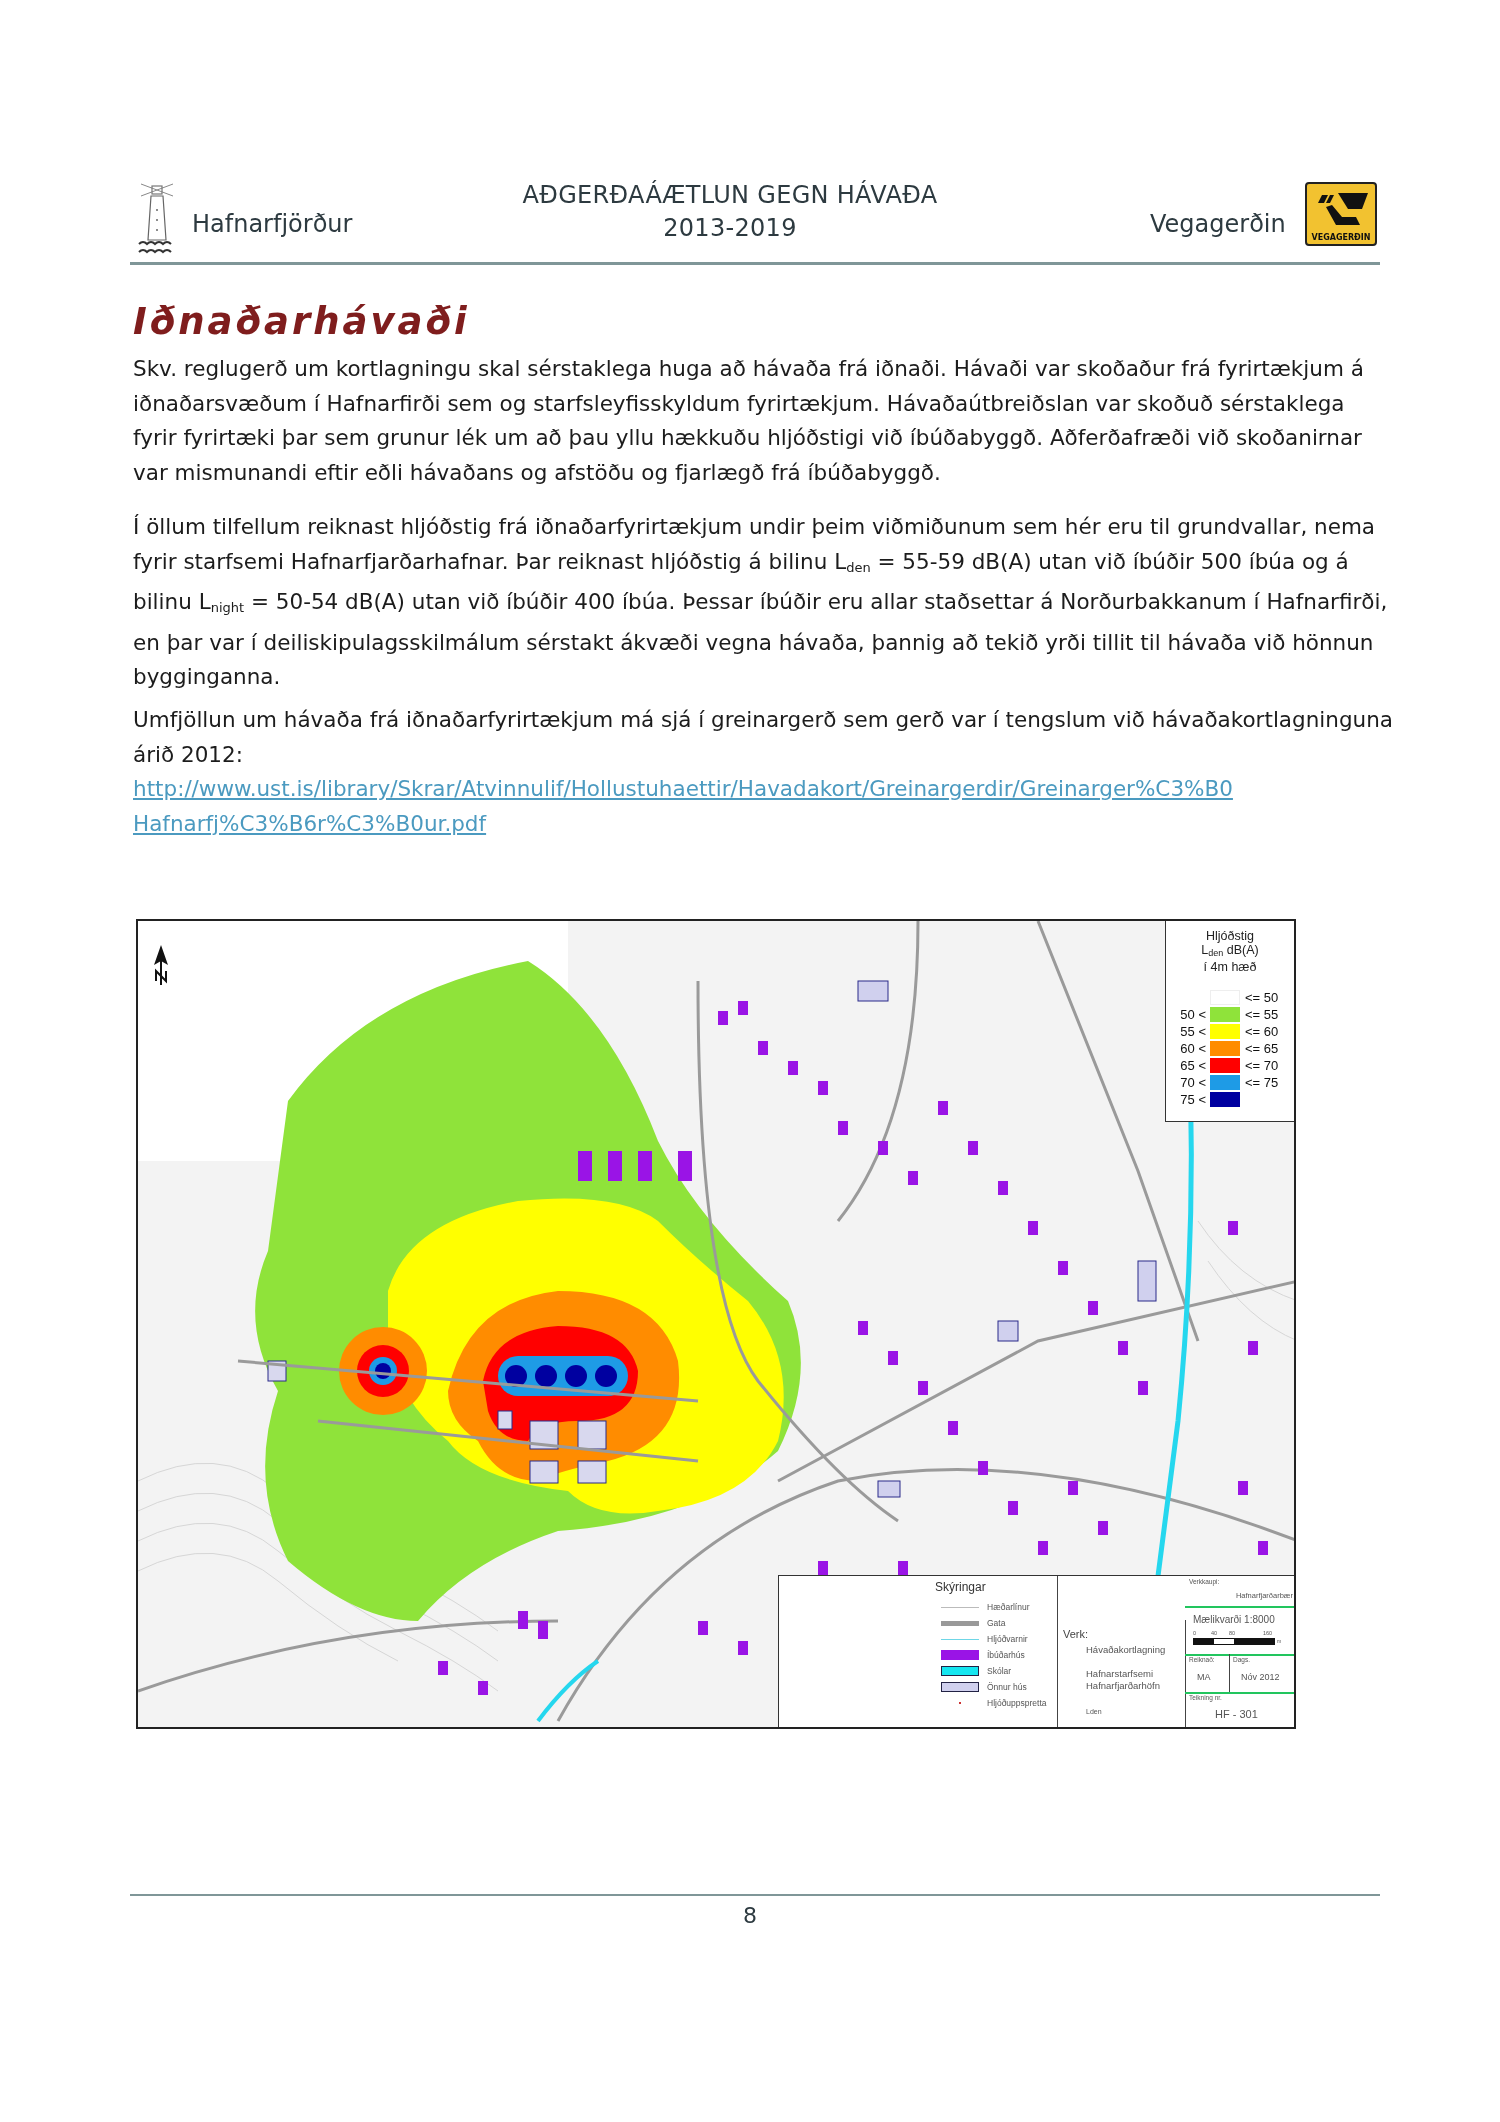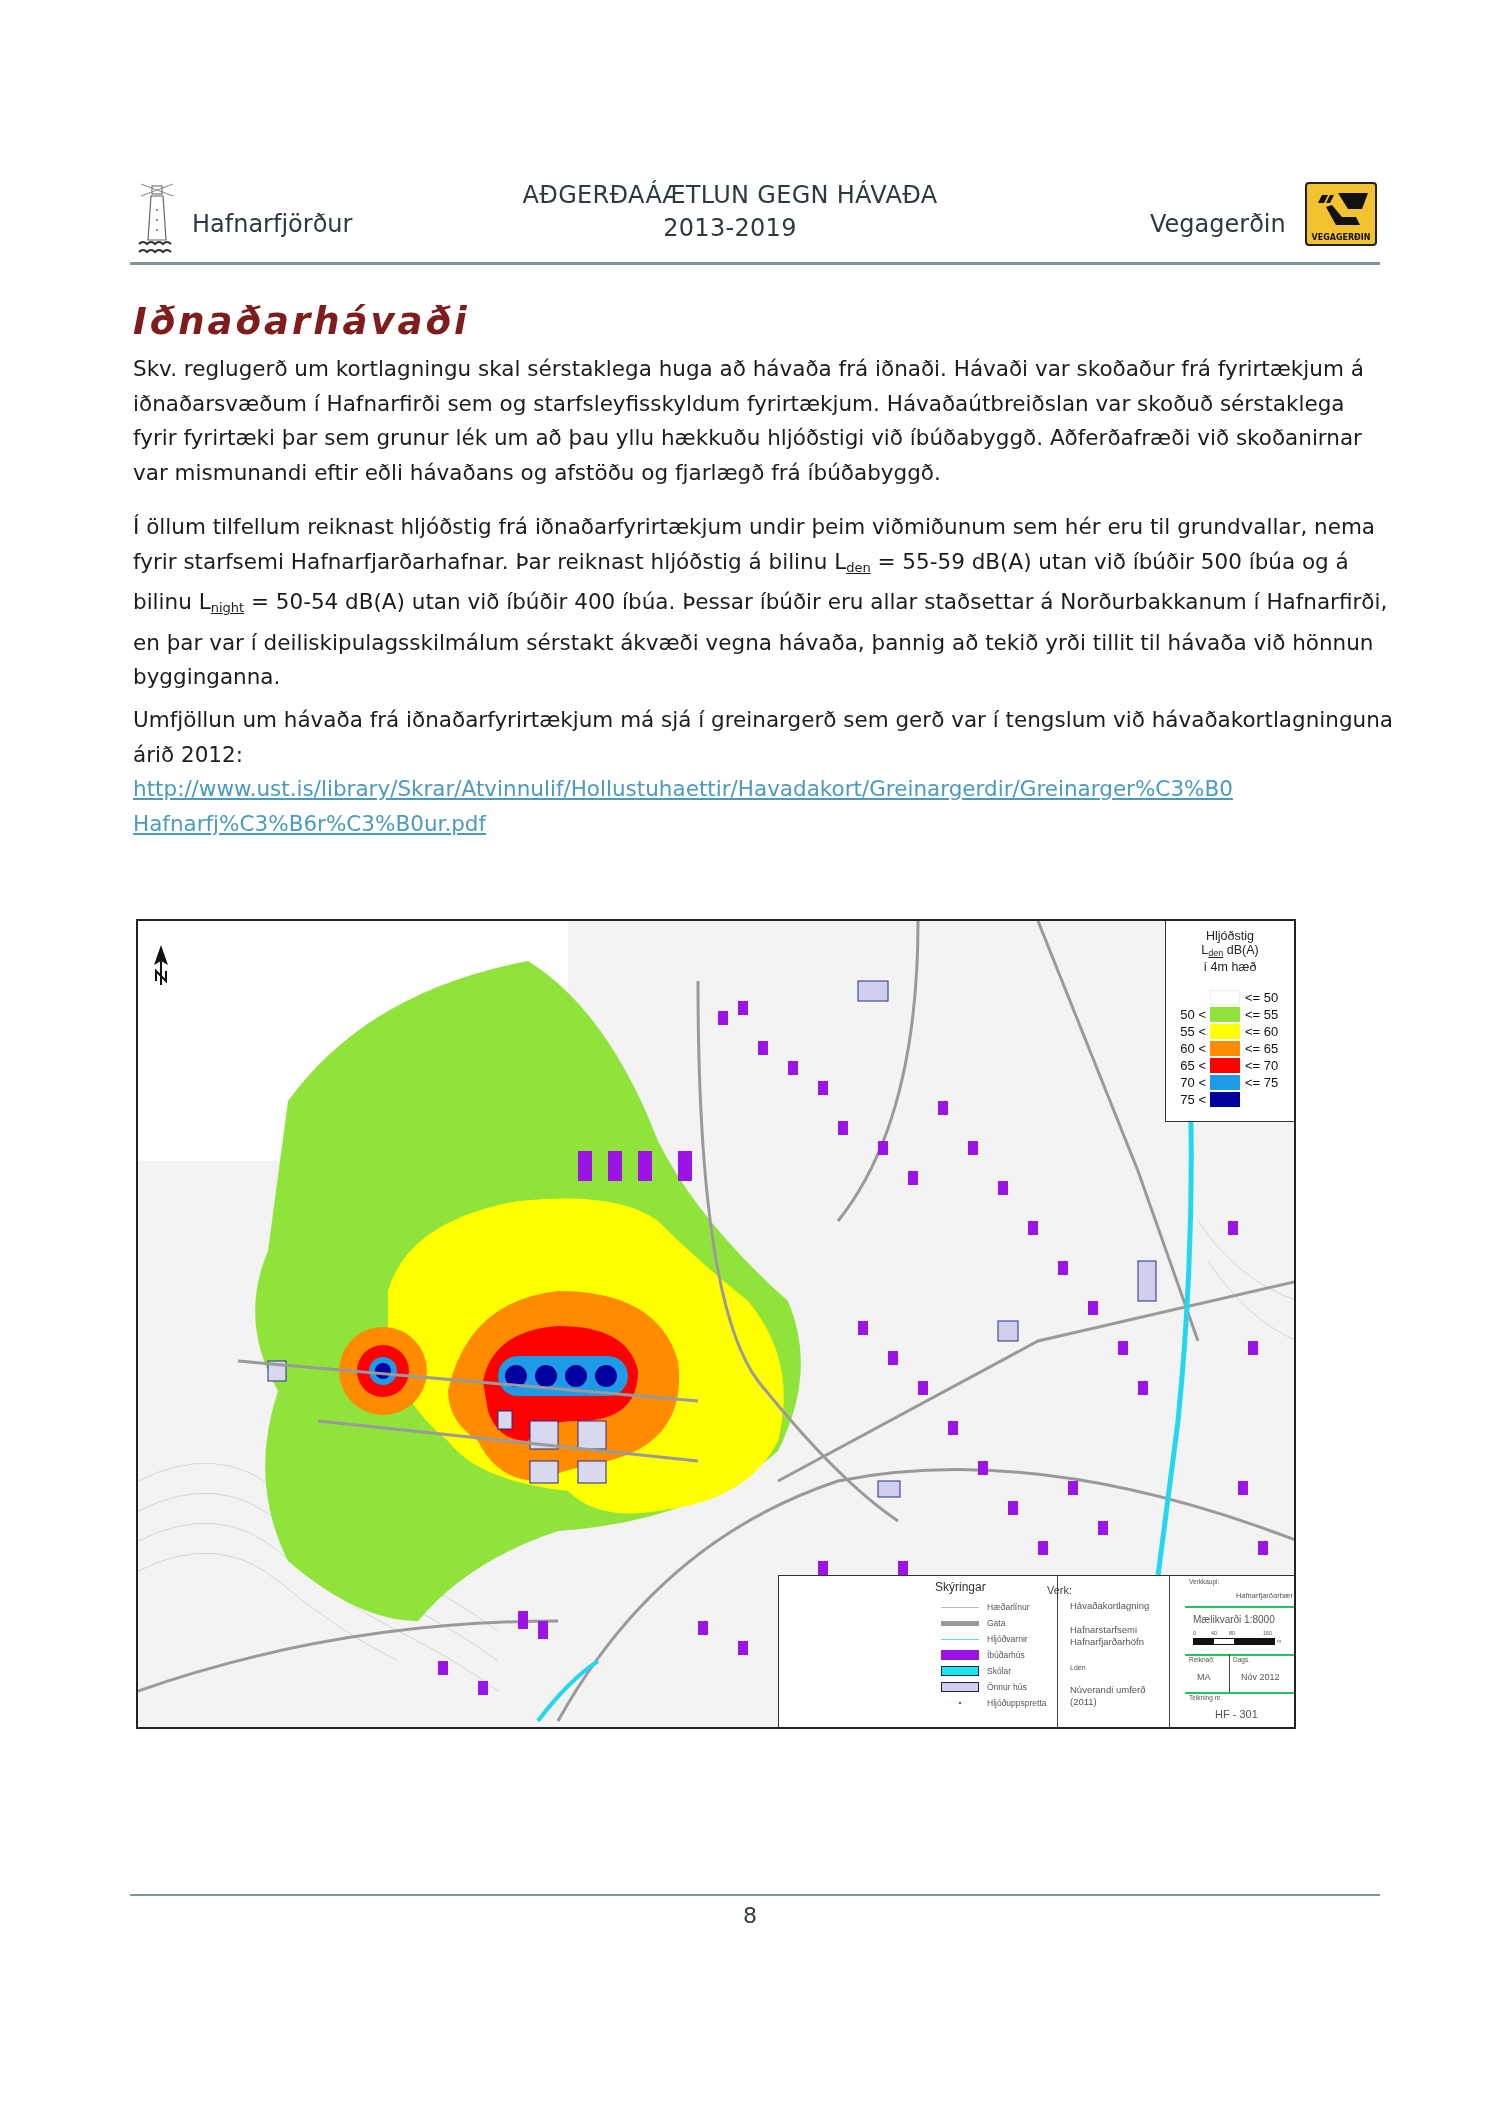--- a/index.html
+++ b/index.html
@@ -21,21 +21,21 @@
   .hdr-rule { position:absolute; left:130px; top:262px; width:1250px; height:3px; background:#7f9698; }
 
   
   .sec-title { position:absolute; left:133px; top:300px; font-size:37px; font-weight:bold;
                color:#7f1d1d; letter-spacing:3px;font-style:italic; }
 
   .para { position:absolute; left:133px; width:1260px; font-size:21.5px; line-height:34.5px; color:#1c1c1c; }
   .p1 { top:352px; }
   .p2 { top:510px; }
   .p3 { top:703px; }
-  .sub { font-size:13px; vertical-align:-3px;text-decoration:underline; }
+  .sub { font-size:13px; vertical-align:-3px; }
   .link { color:#4b9ac0; text-decoration:underline; display:block; }
 
   
   .map { position:absolute; left:136px; top:919px; width:1160px; height:810px;
          border:2px solid #222; box-sizing:border-box; overflow:hidden; background:#f4f4f4; }
   .map svg.base { position:absolute; left:0; top:0; }
   .north { position:absolute; left:12px; top:22px; width:22px; height:44px; }
 
   .legend { position:absolute; right:0; top:0; width:128px; height:200px; background:#fff;
             border-left:1.5px solid #333; border-bottom:1.5px solid #333; font-family:"Liberation Sans", sans-serif; }
@@ -51,21 +51,21 @@
                 font-family:"Liberation Sans", sans-serif; color:#444; }
   .tb-col { position:absolute; top:0; bottom:0; border-right:1px solid #444; }
   .tb-logos { left:0; width:150px; }
   .efla { position:absolute; left:38px; top:22px; font-size:26px; color:#555; font-weight:bold; letter-spacing:1px; }
   .efla-sub { position:absolute; left:30px; top:52px; font-size:6px; color:#999; letter-spacing:1px; }
   .hfj { position:absolute; left:40px; top:128px; font-size:12px; font-weight:bold; color:#333; letter-spacing:1px; }
   .tb-skyr { left:150px; width:128px; }
   .skyr-title { position:absolute; left:6px; top:4px; font-size:12px; color:#333; }
   .skyr-row { position:absolute; left:12px; height:14px; display:flex; align-items:center; font-size:8.5px; color:#555; }
   .skyr-row .ss { width:38px; height:10px; margin-right:8px; box-sizing:border-box; }
-  .tb-verk { left:262px; width:128px; }
+  .tb-verk { left:278px; width:128px;margin-top:44px; }
   .verk-t { position:absolute; left:6px; top:8px; font-size:11px; color:#444; }
   .verk-l { position:absolute; left:16px; font-size:9.5px; color:#555; line-height:12px;padding-left:13px; }
   .tb-info { left:406px; width:114px; border-right:none; }
   .ib { position:absolute; left:0; right:0; border-bottom:2px solid #22c55e; }
   .ib .small { font-size:6.5px; color:#555; position:absolute; left:4px; top:2px; }
   .ib .val { position:absolute; font-size:9px; color:#555; }
 
   .caption { position:absolute; left:0; width:1500px; top:1757px; text-align:center; font-size:21.5px; color:#1c1c1c; }
   .caption b { font-weight:bold; }
 

